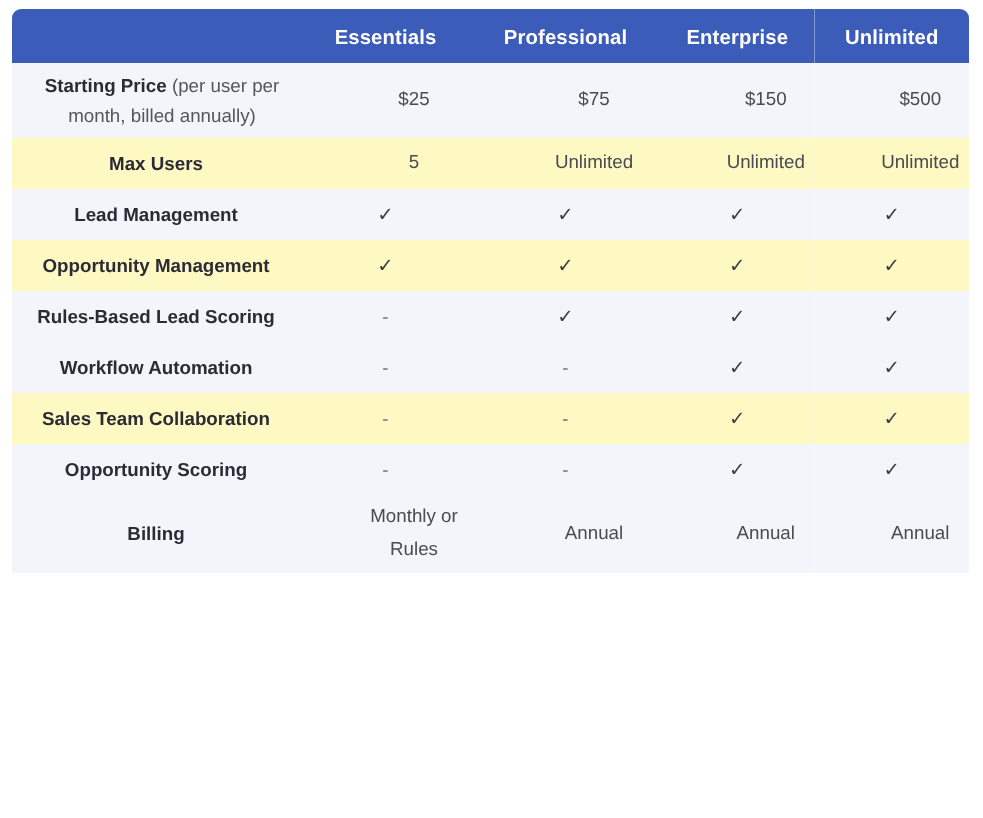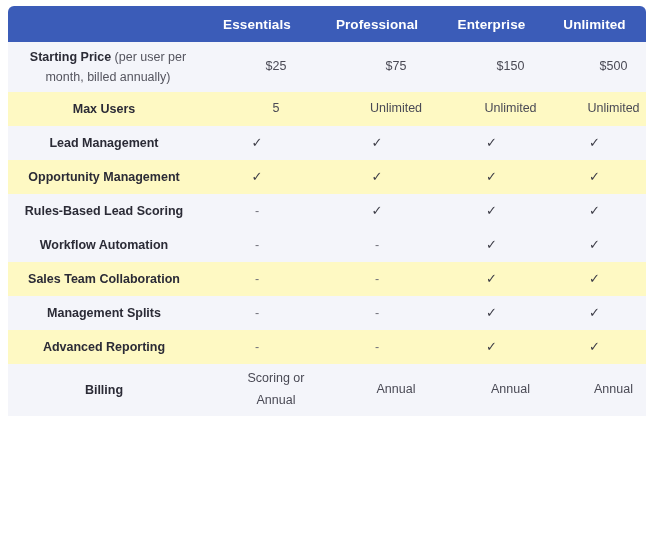--- a/index.html
+++ b/index.html
@@ -187,37 +187,30 @@
           <td class="h-std"><span class="mark-yes">✓</span></td>
         </tr>
         <tr class="data-row plain">
           <td class="feature-cell h-std"><span>Sales Team Collaboration</span></td>
           <td class="h-std"><span class="mark-no">-</span></td>
           <td class="h-std"><span class="mark-no">-</span></td>
           <td class="h-std"><span class="mark-yes">✓</span></td>
           <td class="h-std"><span class="mark-yes">✓</span></td>
         </tr>
         <tr class="data-row tint">
-          <td class="feature-cell h-std"><span>Management Splits</span></td>
-          <td class="h-std"><span class="mark-no">-</span></td>
-          <td class="h-std"><span class="mark-no">-</span></td>
-          <td class="h-std"><span class="mark-yes">✓</span></td>
-          <td class="h-std"><span class="mark-yes">✓</span></td>
-        </tr>
-        <tr class="data-row plain">
-          <td class="feature-cell h-std"><span>Advanced Reporting</span></td>
+          <td class="feature-cell h-std"><span>Opportunity Scoring</span></td>
           <td class="h-std"><span class="mark-no">-</span></td>
           <td class="h-std"><span class="mark-no">-</span></td>
           <td class="h-std"><span class="mark-yes">✓</span></td>
           <td class="h-std"><span class="mark-yes">✓</span></td>
         </tr>
         <tr class="data-row tint">
           <td class="feature-cell h-tall"><span>Billing</span></td>
           <td class="h-tall">
-            <span class="cell-multiline">Scoring or Annual</span>
+            <span class="cell-multiline">Monthly or Rules</span>
           </td>
           <td class="h-tall">
             <span class="cell-multiline">Annual</span>
           </td>
           <td class="h-tall">
             <span class="cell-multiline">Annual</span>
           </td>
           <td class="h-tall">
             <span class="cell-multiline">Annual</span>
           </td>

